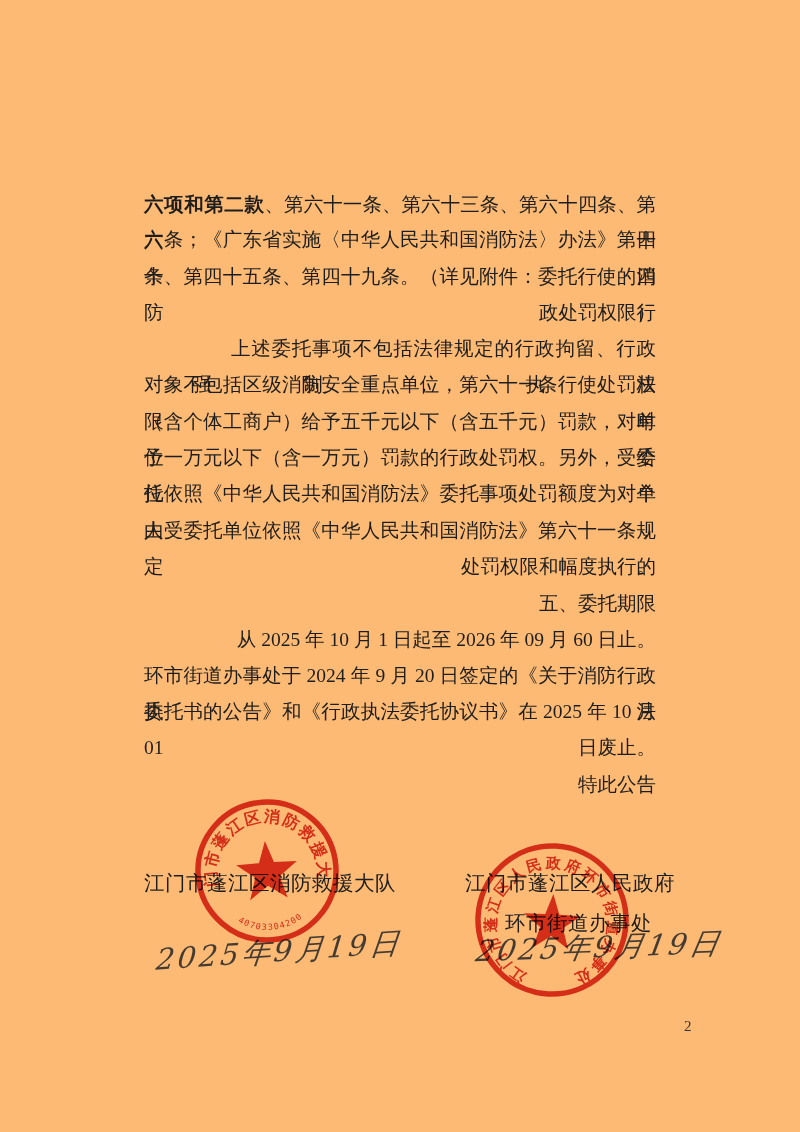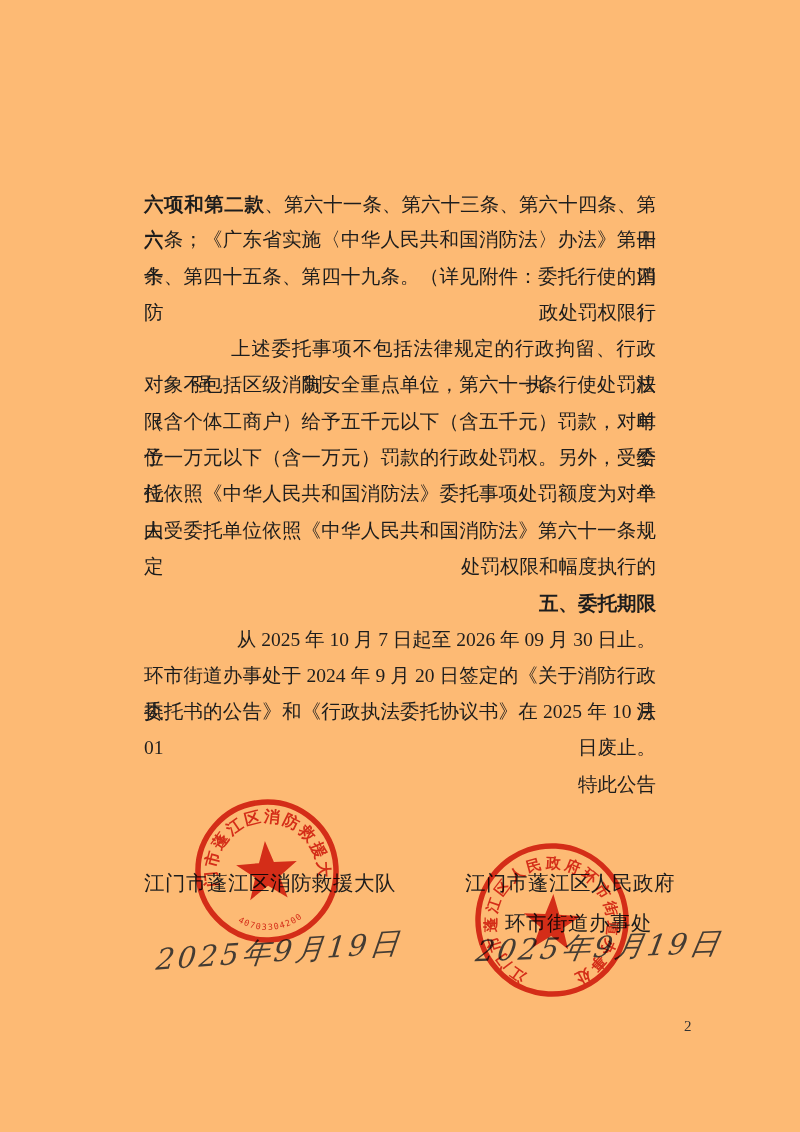--- a/index.html
+++ b/index.html
@@ -10,21 +10,21 @@
   }
   .page{position:absolute;inset:0;background:#fdba74;}
   .bodytext{
     position:absolute;left:144px;top:186px;width:512px;
     font-size:19.5px;line-height:36.3px;color:#1d1d1d;
   }
   .line{height:36.3px;white-space:nowrap;text-align:right;}
   .line.j{white-space:normal;text-align:justify;text-align-last:justify;}
   .line.ind{text-indent:2em;margin-left:48px;}
   .b{font-weight:700;font-family:"Liberation Sans","DejaVu Sans",sans-serif;letter-spacing:.5px;}
-  .hd{font-weight:700;font-family:"Liberation Sans","DejaVu Sans",sans-serif;}
+  .hd{font-weight:400;font-family:"Liberation Sans","DejaVu Sans",sans-serif;}
   .sig{
     position:absolute;font-size:20.5px;color:#1d1d1d;letter-spacing:.5px;white-space:nowrap;
   }
   .hand{
     position:absolute;font-size:29px;color:#2b2b2b;white-space:nowrap;
     font-style:italic;letter-spacing:3px;opacity:.88;
     font-family:"DejaVu Serif",serif;
   }
   .hand.left{left:156px;top:932px;transform:rotate(-4deg) skewX(-10deg);}
   .hand.right{left:476px;top:928px;transform:rotate(-2deg) skewX(-12deg);}
@@ -44,21 +44,21 @@
     <div class="line j">条、第四十五条、第四十九条。（详见附件：委托行使的消防行</div>
     <div class="line">政处罚权限）</div>
     <div class="line j ind">上述委托事项不包括法律规定的行政拘留、行政强制，执法</div>
     <div class="line j">对象不包括区级消防安全重点单位，第六十一条行使处罚权限时</div>
     <div class="line j">（含个体工商户）给予五千元以下（含五千元）罚款，对单位给</div>
     <div class="line j">予一万元以下（含一万元）罚款的行政处罚权。另外，受委托单</div>
     <div class="line j">位依照《中华人民共和国消防法》委托事项处罚额度为对个人，</div>
     <div class="line j">由受委托单位依照《中华人民共和国消防法》第六十一条规定的</div>
     <div class="line">处罚权限和幅度执行。</div>
     <div class="line ind hd">五、委托期限</div>
-    <div class="line ind">从 2025 年 10 月 7 日起至 2026 年 09 月 30 日止。</div>
+    <div class="line ind">从 2025 年 10 月 1 日起至 2026 年 09 月 60 日止。</div>
     <div class="line j">环市街道办事处于 2024 年 9 月 20 日签定的《关于消防行政执法</div>
     <div class="line j">委托书的公告》和《行政执法委托协议书》在 2025 年 10 月 01</div>
     <div class="line">日废止。</div>
     <div class="line ind">特此公告</div>
   </div>
 
   <div class="sig" style="left:144px;top:869px;">江门市蓬江区消防救援大队</div>
   <div class="sig" style="left:465px;top:869px;">江门市蓬江区人民政府</div>
   <div class="sig" style="left:505px;top:909px;">环市街道办事处</div>
 

